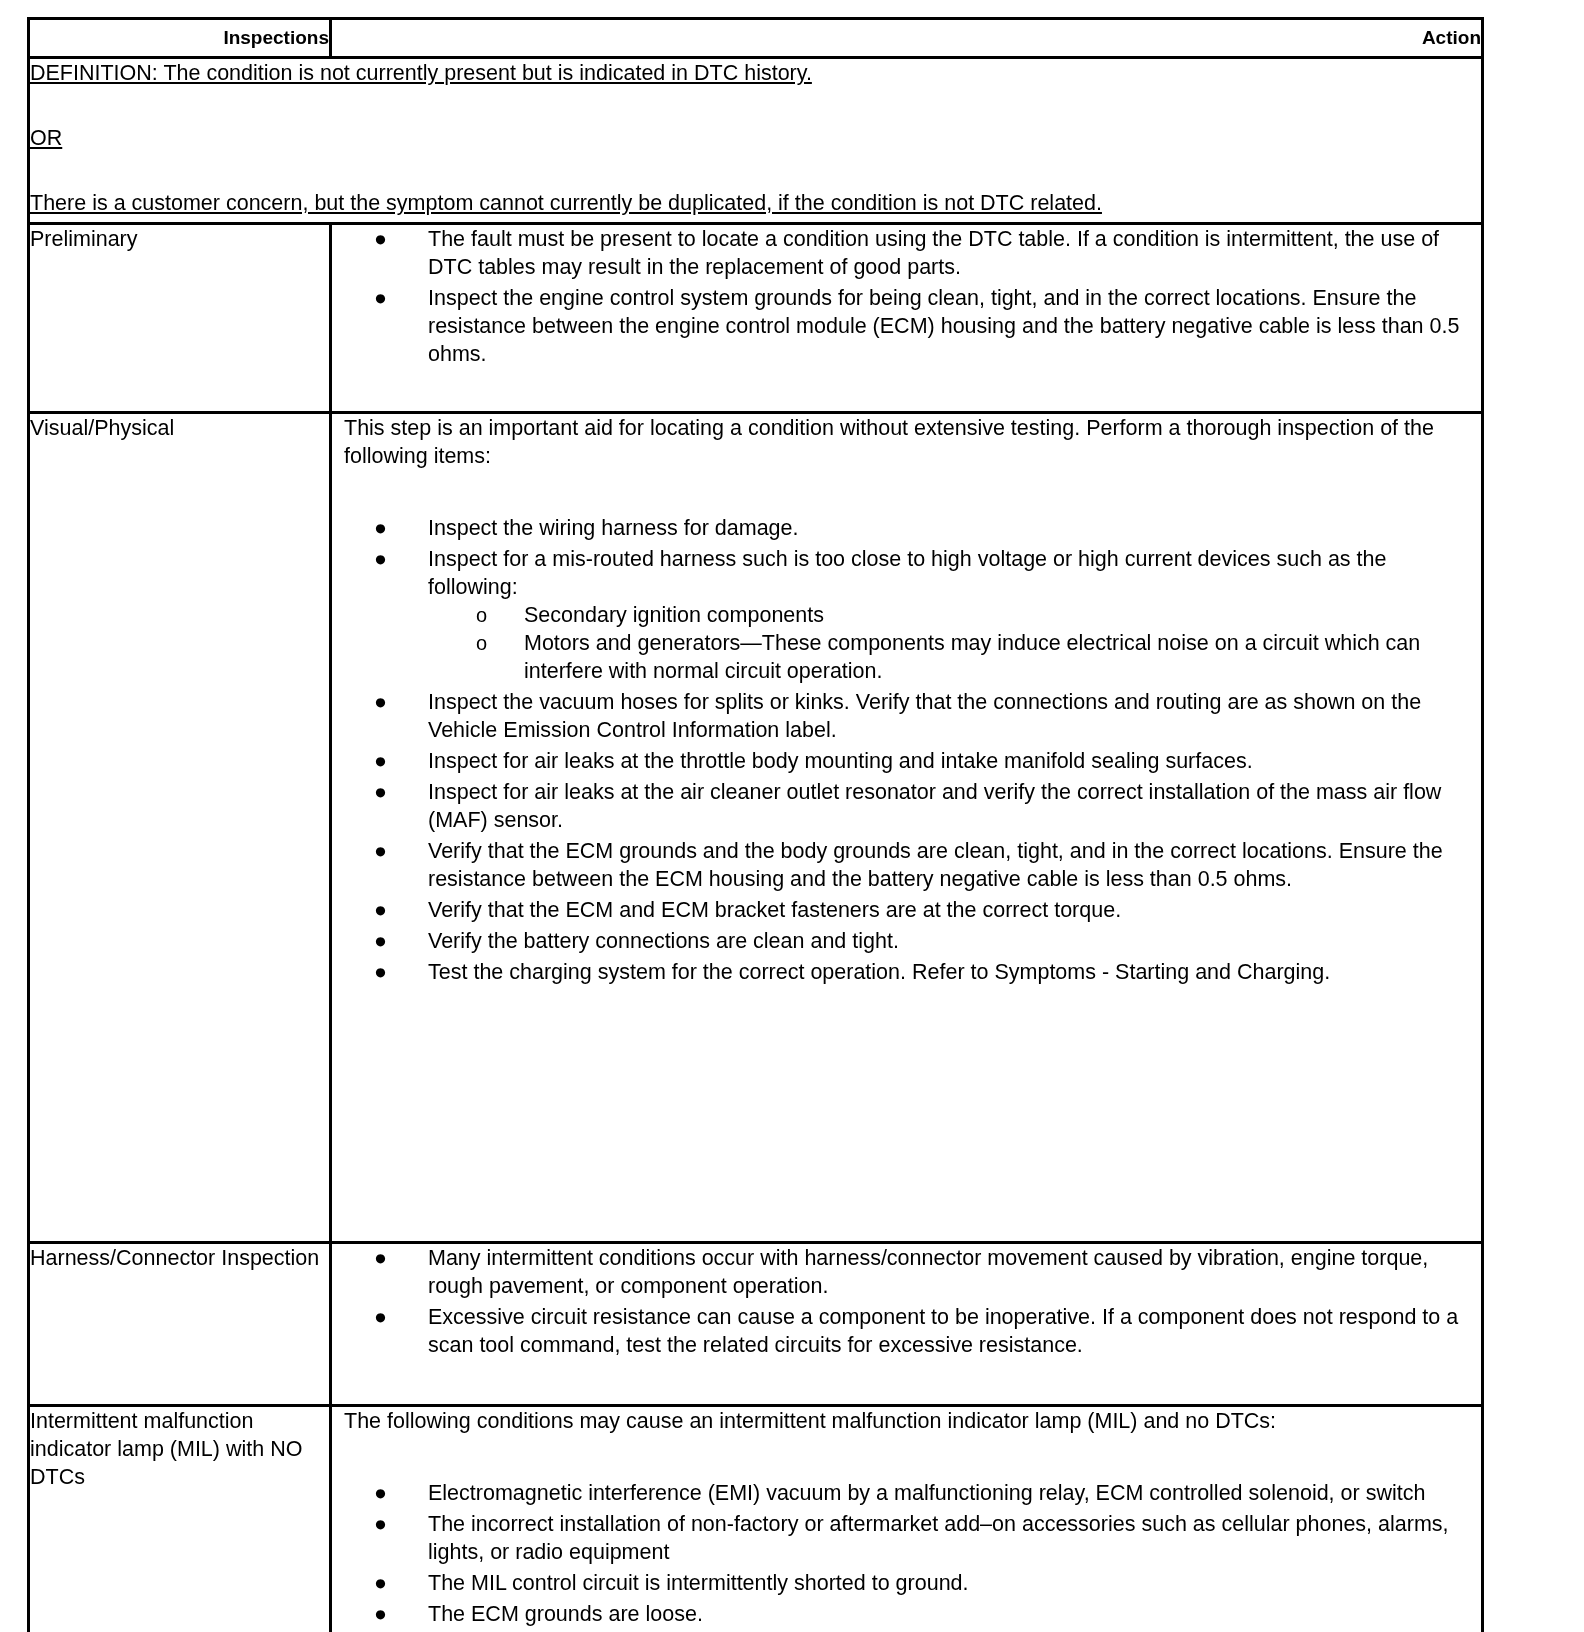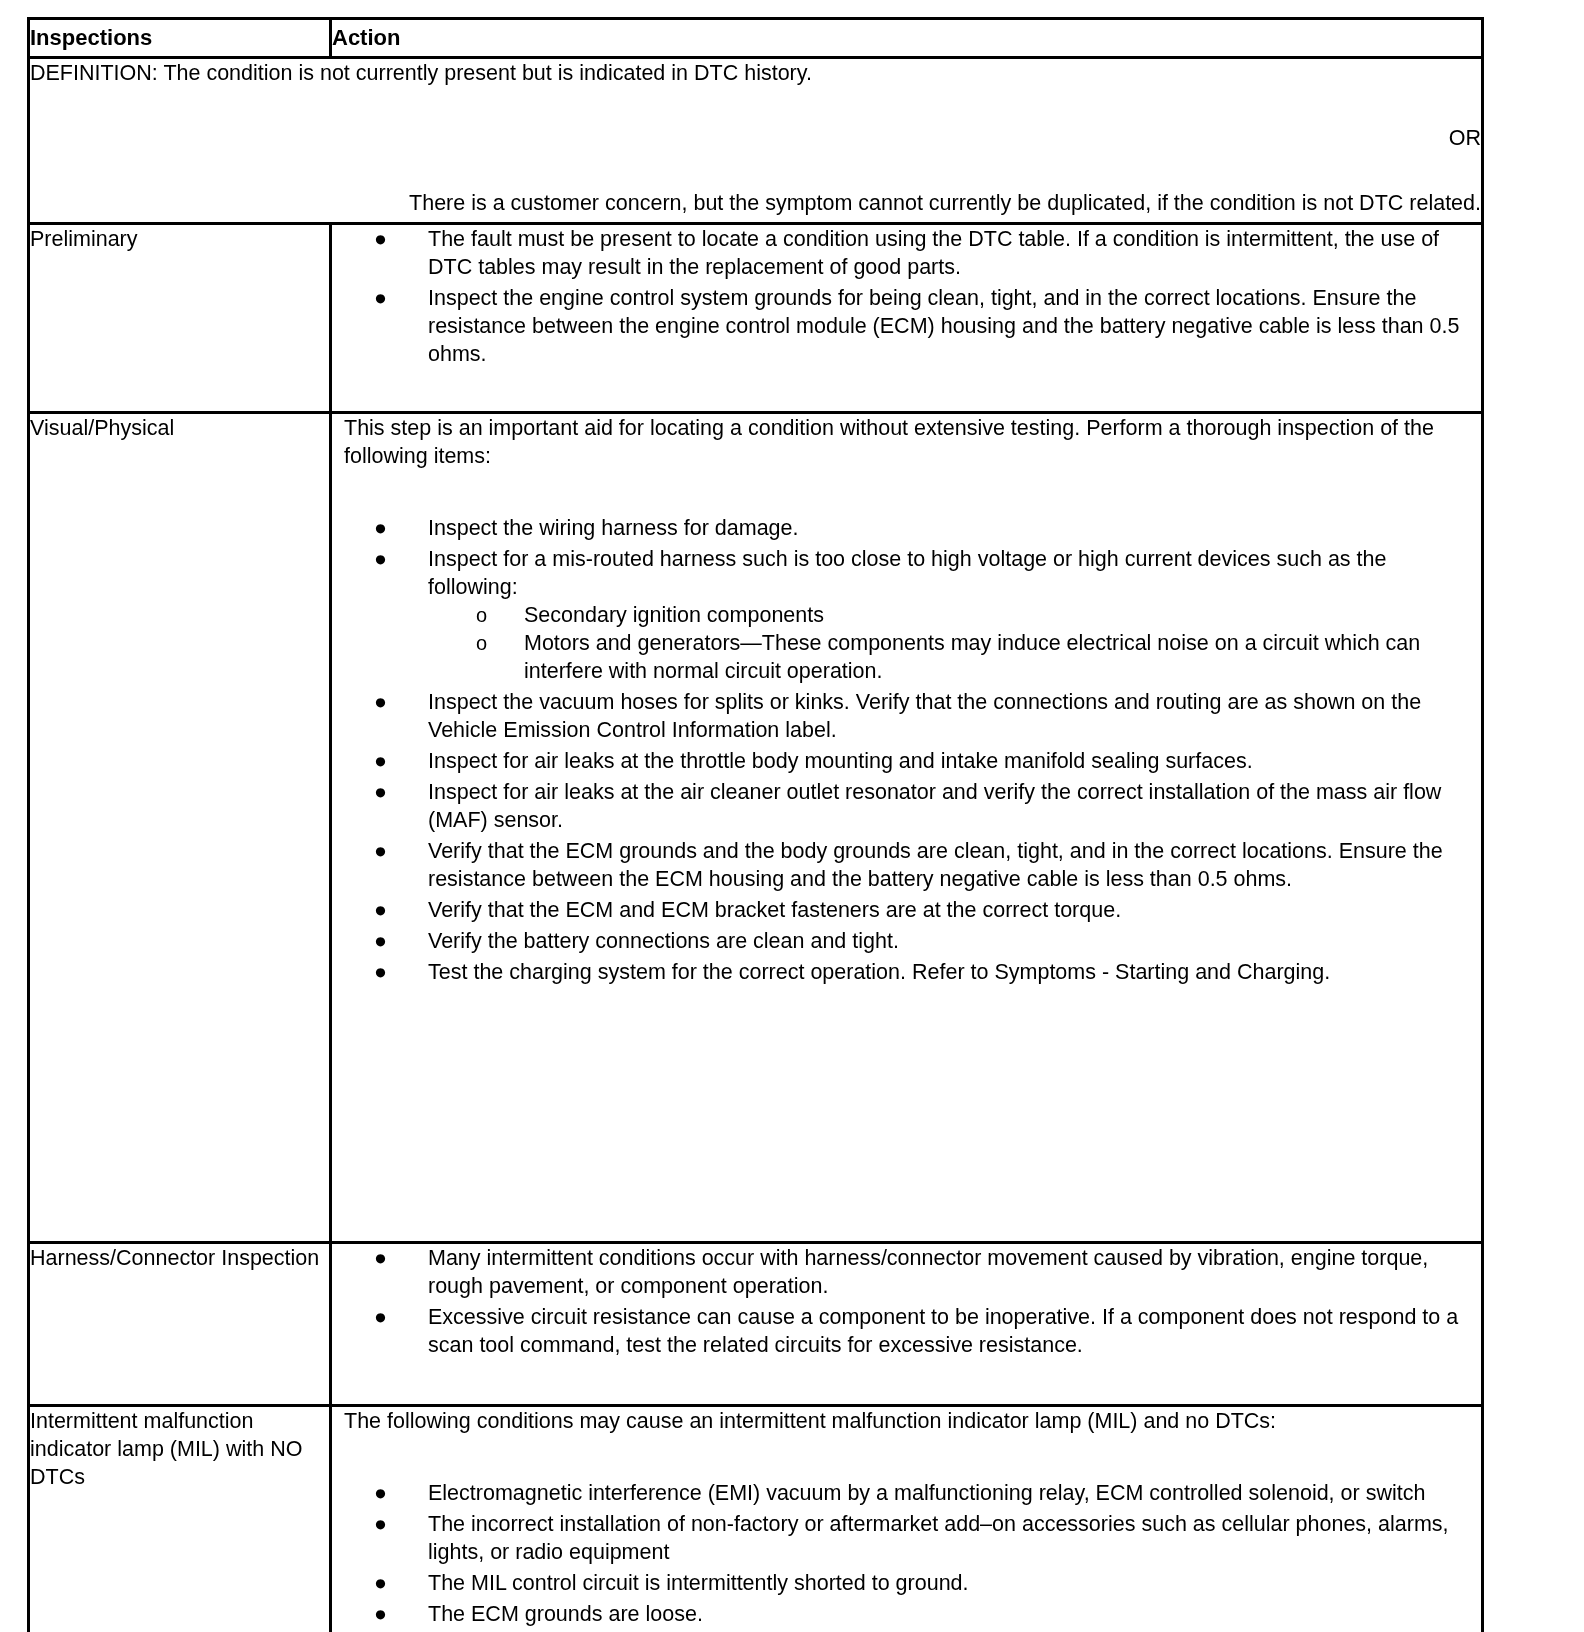--- a/index.html
+++ b/index.html
@@ -1,24 +1,24 @@
 <!DOCTYPE html>
 <html><head>
 <meta charset="utf-8">
 <style>
   html, body { margin: 0; padding: 0; background: #ffffff; }
   body { width: 1584px; height: 1632px; position: relative; overflow: hidden;
          font-family: "Liberation Sans", sans-serif; color: #000; font-size: 21.5px; line-height: 28px; }
   table.insp { position: absolute; left: 27px; top: 17px; width: 1457px; border-collapse: collapse; table-layout: fixed; }
   table.insp td, table.insp th { border: 3px solid #000; vertical-align: top; padding: 0; }
   col.c1 { width: 302px; }
-  th { font-weight: bold; text-align: left; height: 36px; line-height: 36px; font-size: 22px; }
+  th { font-weight: bold; text-align: right; height: 36px; line-height: 36px; font-size: 19px; }
   .def { padding: 4px 6px 0 6px; height: 163px; }
-  .def p { margin: 0; line-height: 28px; }
-  .def p.gap { margin-top: 37px; text-align: right; }
+  .def p { margin: 0; line-height: 28px; text-decoration: underline; }
+  .def p.gap { margin-top: 37px; }
   td.lbl { padding: 4px 6px 0 6px; }
   td.act { padding: 4px 10px 0 6px; }
   ul.b { margin: 0; padding: 0 0 0 96px; list-style: none; }
   ul.b > li { position: relative; margin: 0 0 3px 0; line-height: 28px; }
   ul.b > li .dot { position: absolute; left: -54px; top: 0; }
   ul.s { margin: 0; padding: 0 0 0 96px; list-style: none; }
   ul.s > li { position: relative; line-height: 28px; margin: 0; }
   ul.s > li .circ { position: absolute; left: -48px; top: 0; font-size: 20px; }
   .intro { margin: 0 0 44px 12px; line-height: 28px; }
   .row-prelim { height: 189px; padding-left: 39px; }

